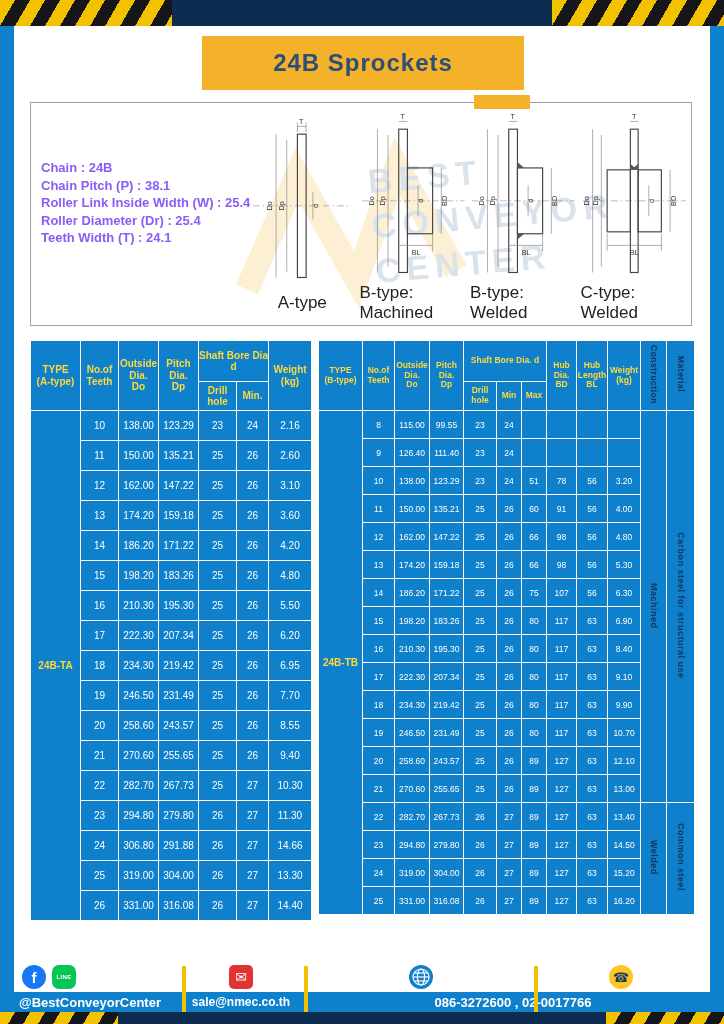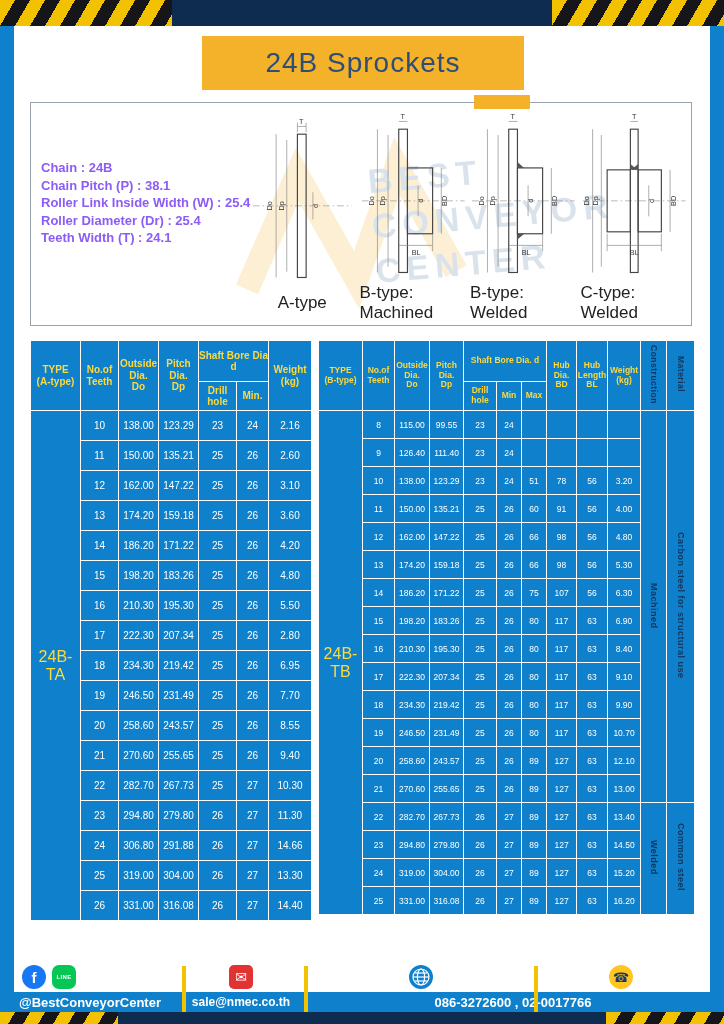--- a/index.html
+++ b/index.html
@@ -9,21 +9,21 @@
   
   .top-strip{position:absolute;top:0;left:0;width:724px;height:26px;display:flex;}
   .hazard{background:repeating-linear-gradient(120deg,#f2c200 0 13px,#15151a 13px 26px);}
   .hz-seg{width:172px;height:100%;}
   .strip-mid{flex:1;background:#0e2c50;}
 
   
   .content{position:absolute;left:14px;top:26px;width:696px;height:936px;background:#ffffff;}
 
   .title-banner{position:absolute;left:188px;top:10px;width:322px;height:54px;background:#f3b229;display:flex;align-items:center;justify-content:center;}
-  .title-banner span{font-size:28px;font-weight:normal;color:#2e4d78;letter-spacing:1px;}
+  .title-banner span{font-size:24px;font-weight:bold;color:#2e4d78;letter-spacing:1px;}
 
   .diagram-box{position:absolute;left:16px;top:76px;width:660px;height:222px;border:1px solid #9aa3ab;background:#fff;}
   .yellow-tab{position:absolute;left:460px;top:69px;width:56px;height:14px;background:#f3b229;z-index:3;}
 
   .specs{position:absolute;left:10px;top:56px;font-size:13px;font-weight:bold;color:#8b5cf6;line-height:17.5px;white-space:pre-line;z-index:2;}
 
   .watermark{position:absolute;left:150px;top:10px;width:500px;height:200px;opacity:0.38;transform:rotate(-5deg);z-index:0;pointer-events:none;}
   .watermark text{font-family:"Liberation Sans",sans-serif;font-weight:bold;fill:#9fb6cd;letter-spacing:6px;}
 
   .diagrams{position:absolute;left:218px;top:6px;right:4px;bottom:2px;display:flex;gap:4px;z-index:1;}
@@ -42,21 +42,21 @@
   .spk th{color:#ffd83a;font-weight:bold;white-space:pre-line;line-height:1.15;}
   .table-a{left:16px;top:314px;width:281px;}
   .table-b{left:304px;top:314px;width:376px;}
   .table-a th{font-size:10px;}
   .table-b th{font-size:8.5px;}
   .th-main{height:40px;}
   .th-sub{height:28px;}
   .th-bore{font-size:8px;white-space:nowrap;}
   .table-a td{height:29px;font-size:10px;}
   .table-b td{height:27px;font-size:8.5px;}
-  td.type-cell{color:#ffd83a;font-weight:normal;font-size:16px;}
+  td.type-cell{color:#ffd83a;font-weight:bold;font-size:10px;}
   .rot{writing-mode:vertical-rl;text-orientation:mixed;color:#12355e;font-weight:bold;font-size:9px;letter-spacing:0.5px;line-height:1;display:inline-block;}
   .rot-th .rot{font-size:8.5px;}
 
   
   .footer-icons{position:absolute;left:14px;top:962px;width:696px;height:30px;background:#fff;}
   .icon{position:absolute;top:3px;width:24px;height:24px;display:flex;align-items:center;justify-content:center;}
   .icon.fb{left:8px;border-radius:50%;background:#1877f2;color:#fff;font-weight:bold;font-size:15px;}
   .icon.line{left:38px;border-radius:7px;background:#06c755;color:#fff;font-weight:bold;font-size:6px;letter-spacing:0.3px;}
   .icon.mail{left:215px;border-radius:5px;background:#e23333;color:#fff;font-size:14px;}
   .icon.globe{left:395px;}
@@ -291,21 +291,21 @@
             <td>25</td>
             <td>26</td>
             <td>5.50</td>
           </tr>
           <tr>
             <td>17</td>
             <td>222.30</td>
             <td>207.34</td>
             <td>25</td>
             <td>26</td>
-            <td>2.80</td>
+            <td>6.20</td>
           </tr>
           <tr>
             <td>18</td>
             <td>234.30</td>
             <td>219.42</td>
             <td>25</td>
             <td>26</td>
             <td>6.95</td>
           </tr>
           <tr>

